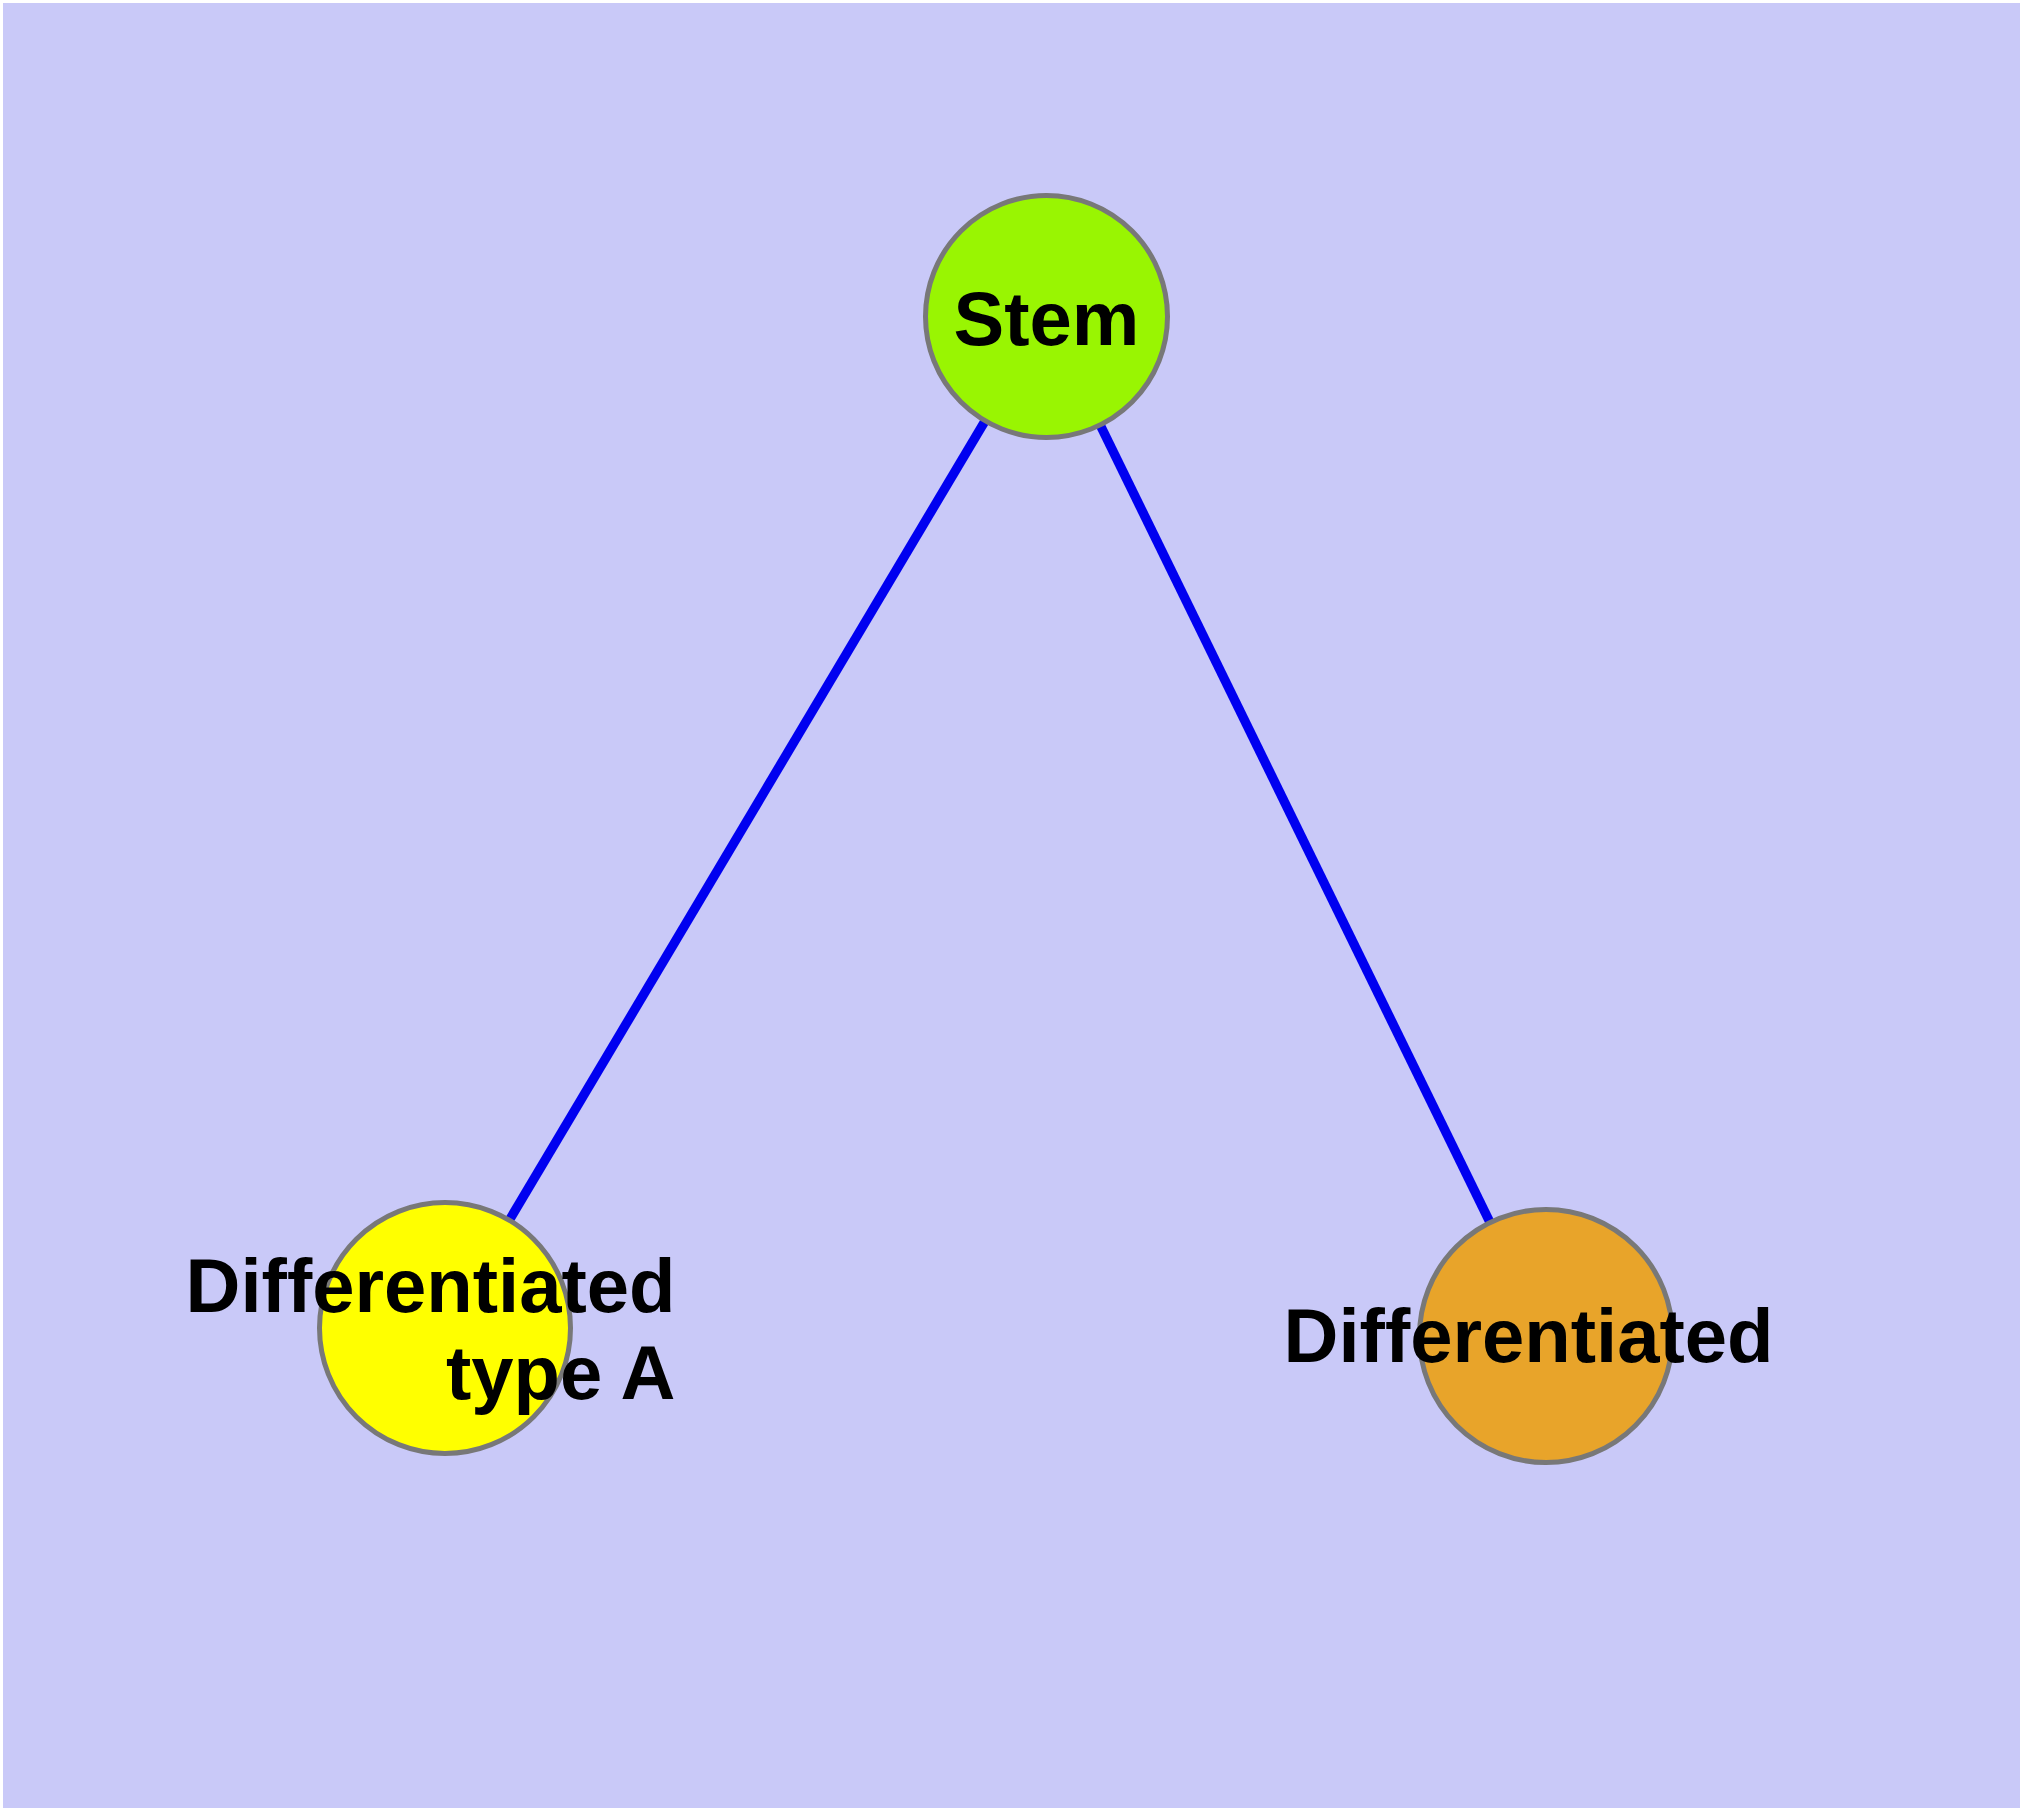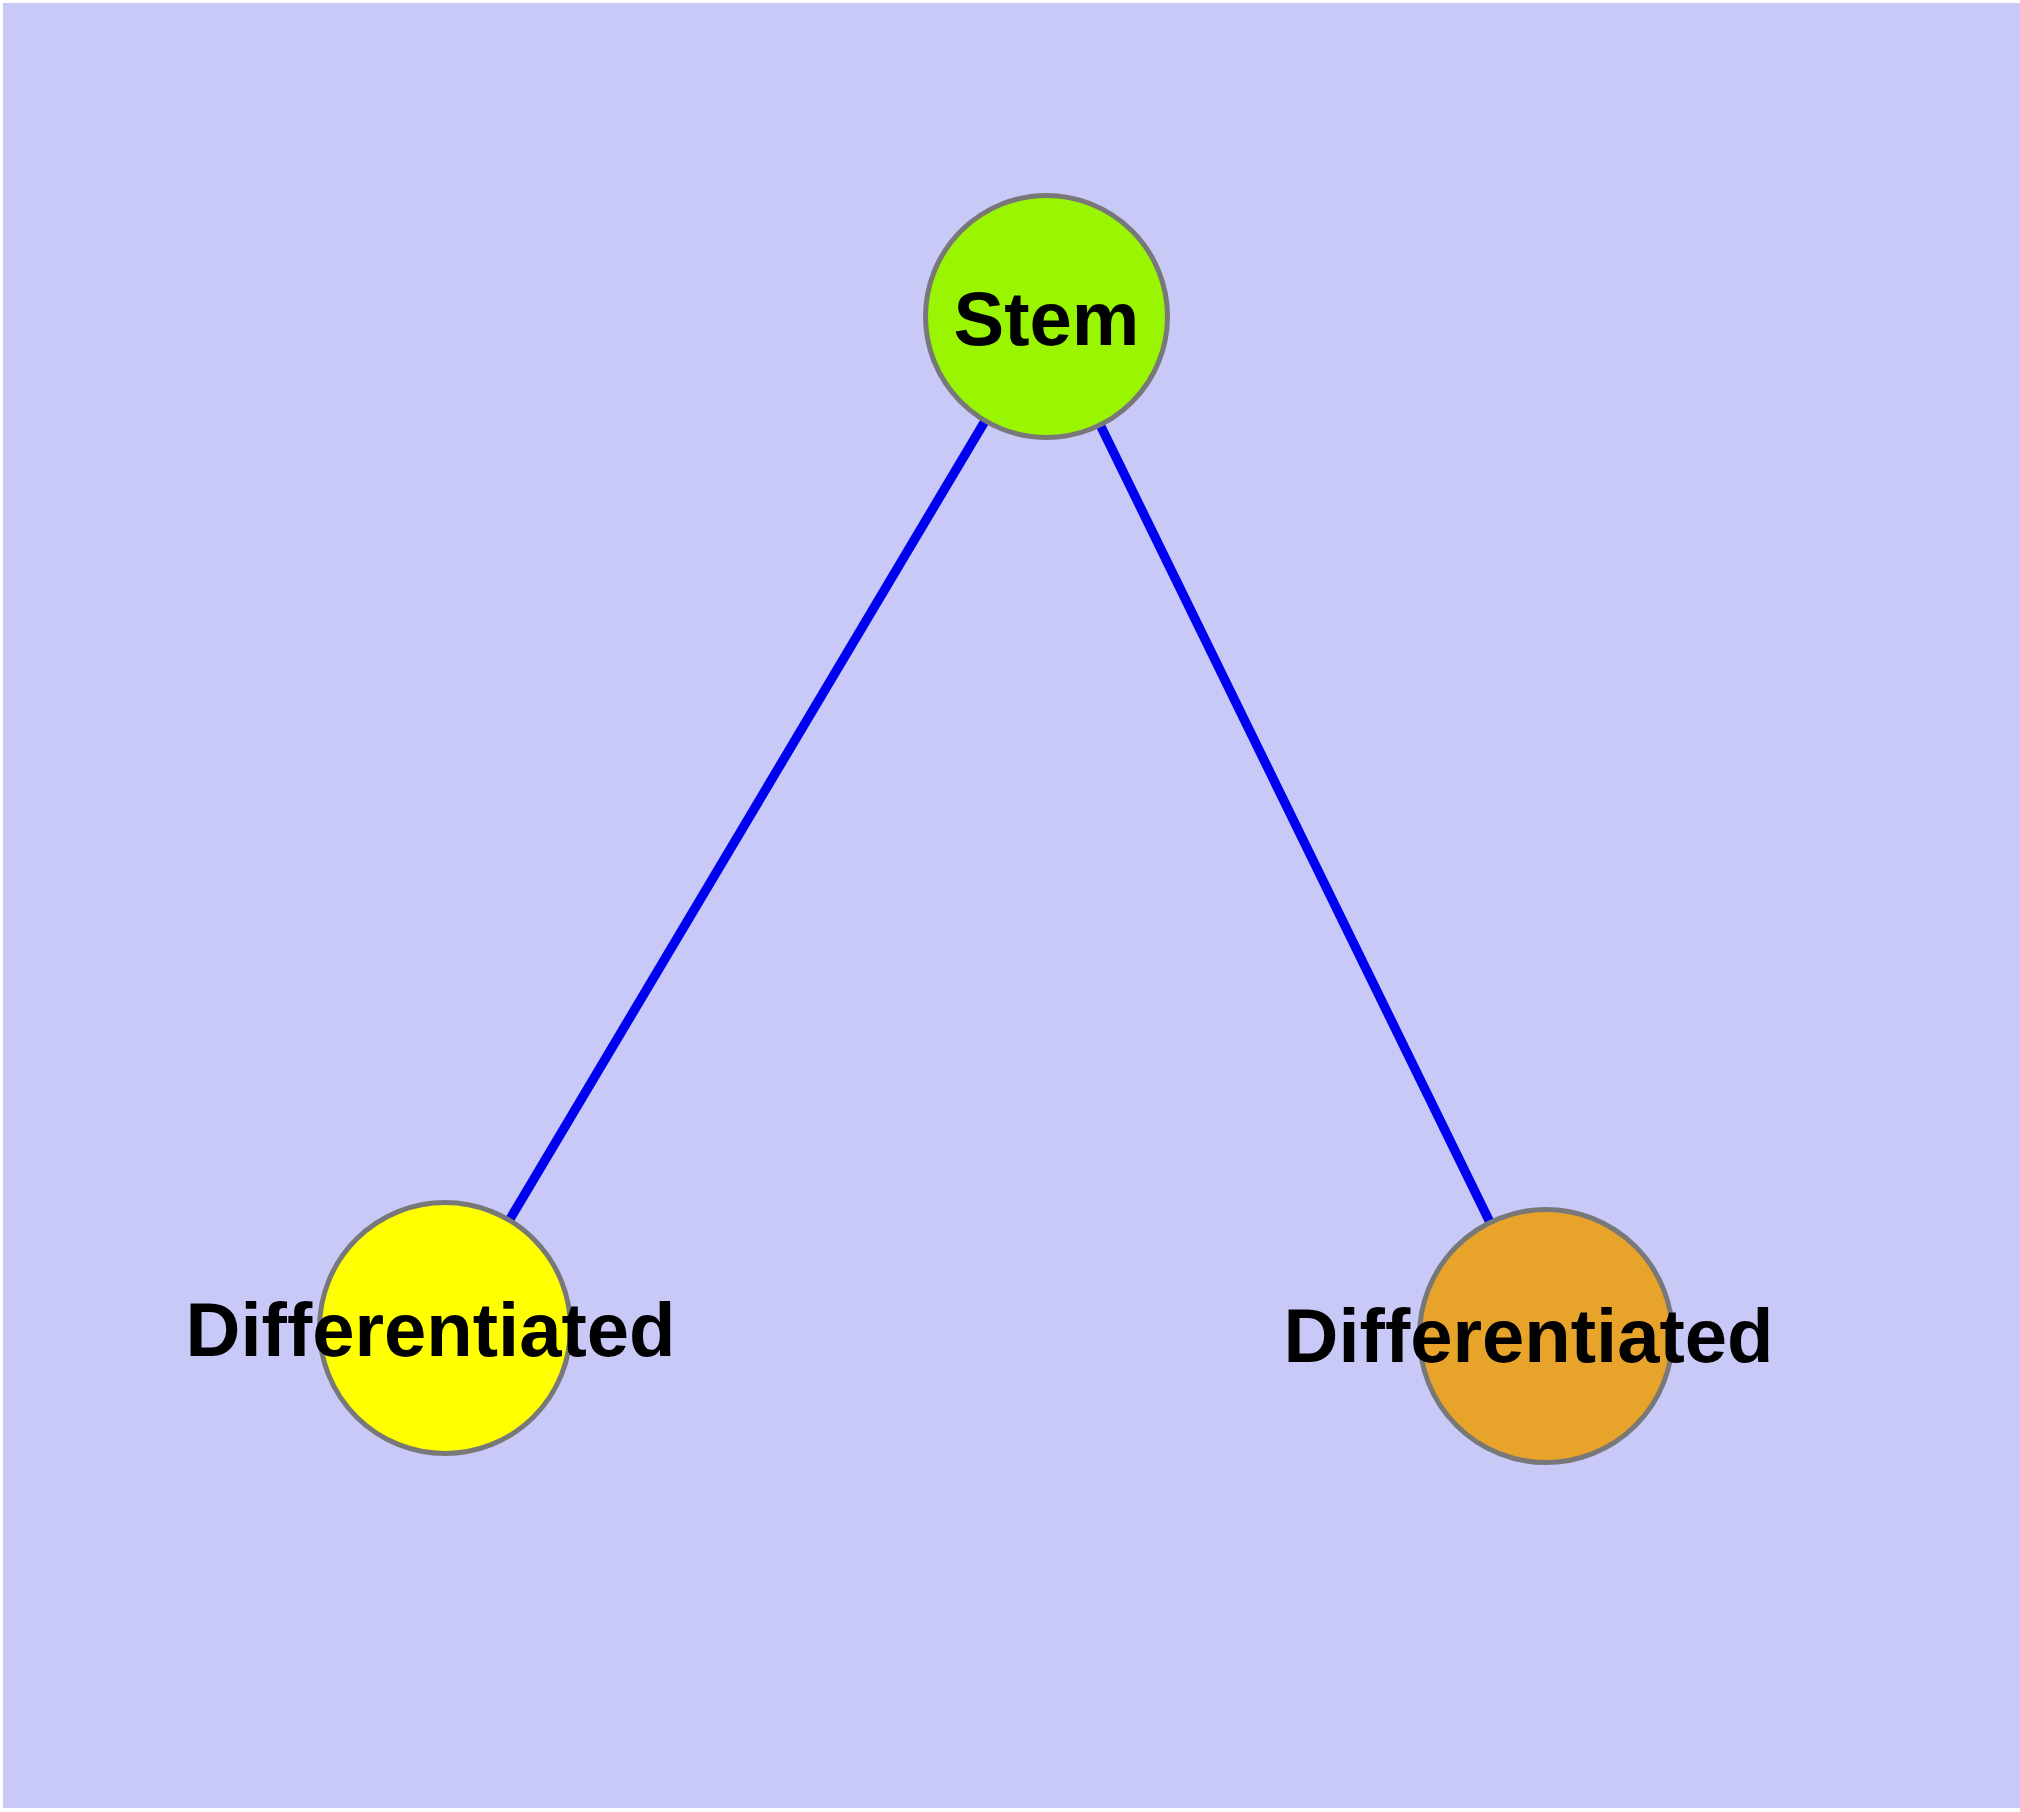--- a/index.html
+++ b/index.html
@@ -61,20 +61,21 @@
   <div class="node" style="left: 920px; top: 190px; width: 247px; height: 247px; background: rgb(153, 245, 2); border-color: rgb(120, 120, 120); border-width: 5.1px;"></div>
   <div class="node" style="left: 314px; top: 1197px; width: 256px; height: 256px; background: rgb(255, 255, 0); border-color: rgb(120, 120, 120); border-width: 5.1px;"></div>
   <div class="node" style="left: 1414px; top: 1204px; width: 258px; height: 258px; background: rgb(232, 164, 42); border-color: rgb(120, 120, 120); border-width: 5.1px;"></div>
 
   <div class="node-label" style="left: 1044px; top: 315px; color: rgb(0, 0, 0);">
     <div>Stem</div>
   </div>
 
   <div class="node-label" style="left: 428px; top: 1326px; color: rgb(0, 0, 0);">
     <div>Differentiated</div>
+    <div>type A</div>
   </div>
 
   <div class="node-label" style="left: 1526px; top: 1332px; color: rgb(0, 0, 0);">
     <div>Differentiated</div>
   </div>
 
 </div>
 
 
 </body></html>

